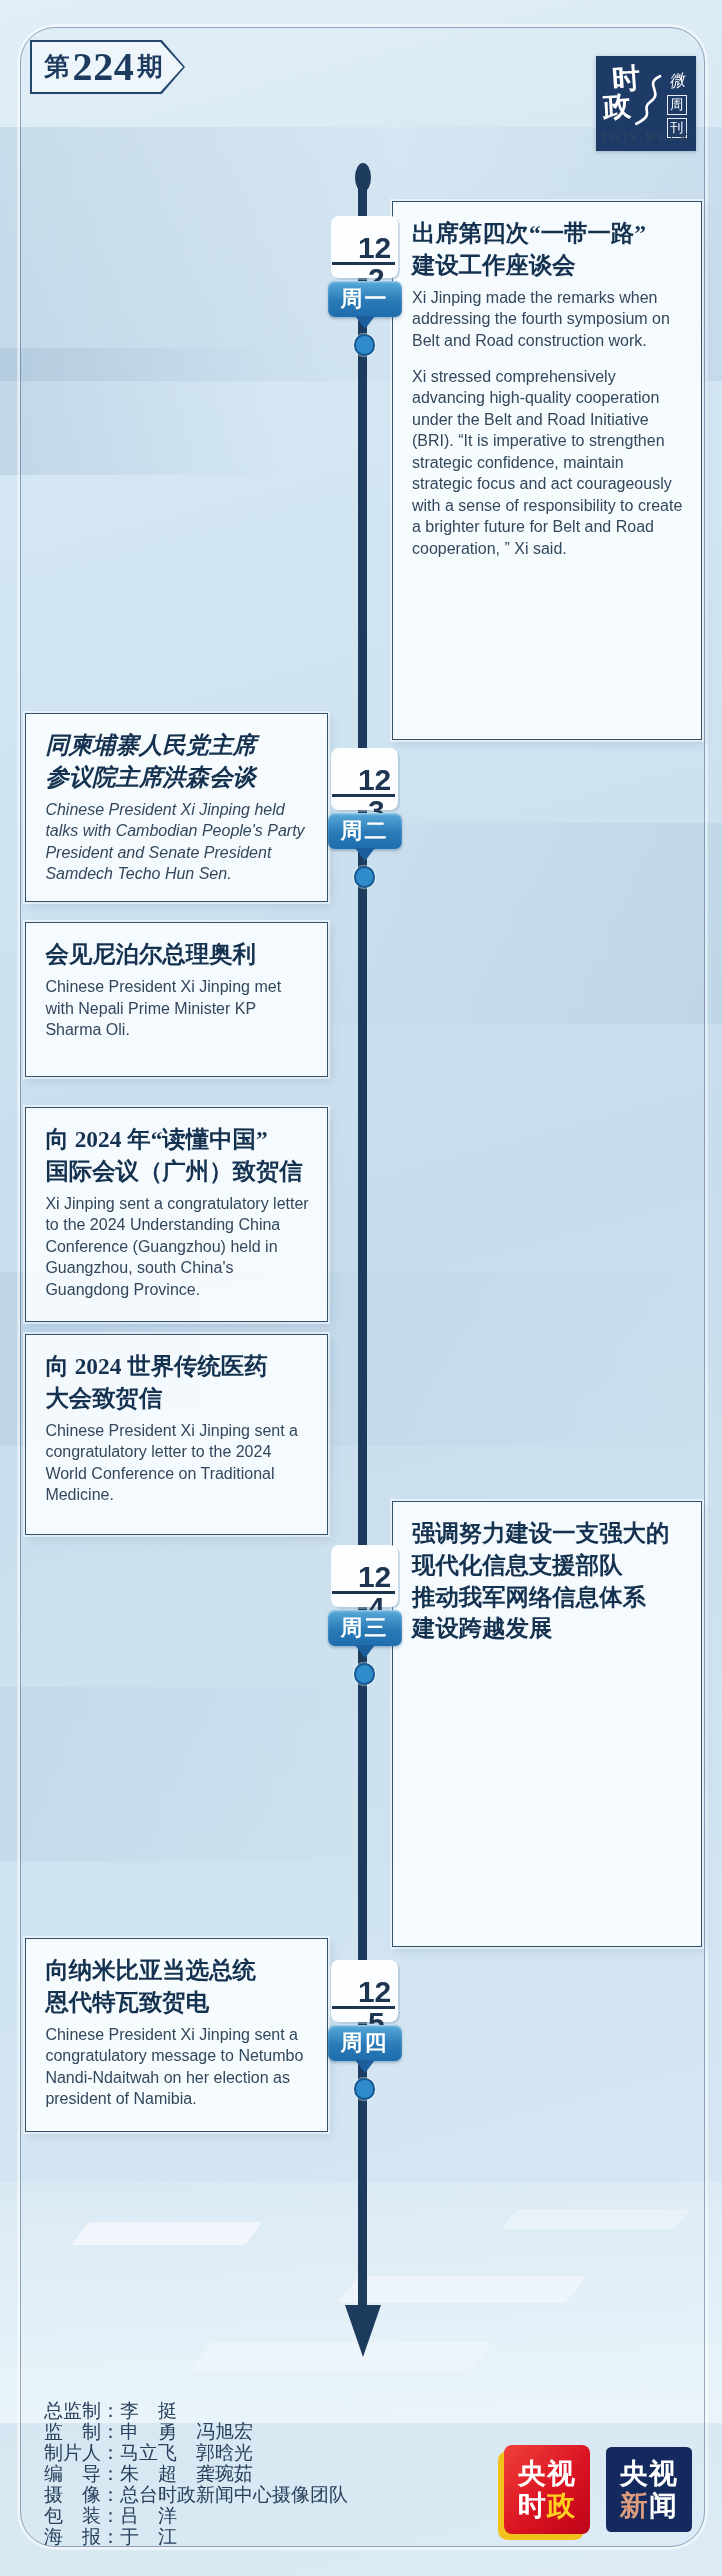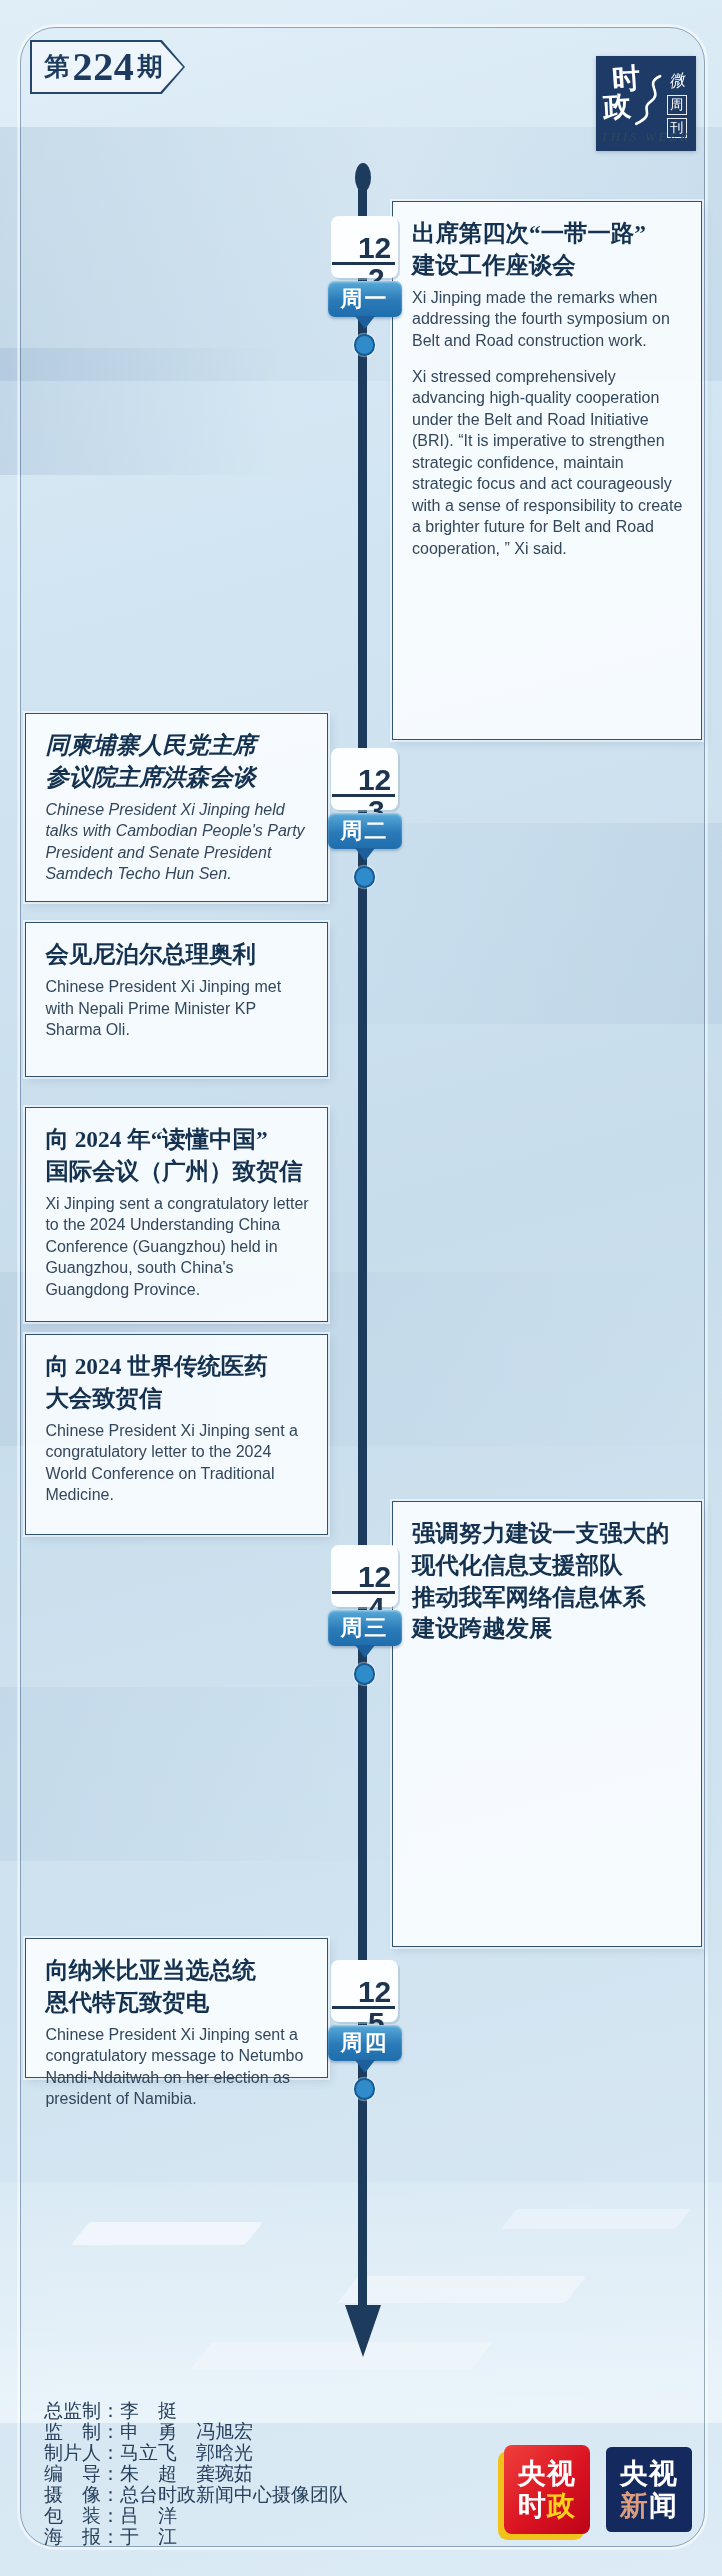--- a/index.html
+++ b/index.html
@@ -228,21 +228,21 @@
 
   <div class="card" style="left:392px;top:1501px;width:310px;height:446px;">
     <div class="blk">
       <p class="zh">强调努力建设一支强大的
 现代化信息支援部队
 推动我军网络信息体系
 建设跨越发展</p>
     </div>
   </div>
 
-  <div class="card" style="left:25.4px;top:1938px;width:303px;height:140px;">
+  <div class="card" style="left:25.4px;top:1938px;width:303px;height:194px;">
     <div class="blk">
       <p class="zh">向纳米比亚当选总统
 恩代特瓦致贺电</p>
       <p class="en">Chinese President Xi Jinping sent a congratulatory message to Netumbo Nandi-Ndaitwah on her election as president of Namibia.</p>
     </div>
   </div>
 
   <div class="credits">
     <div class="row">
         <span class="lab">总监制：</span>

